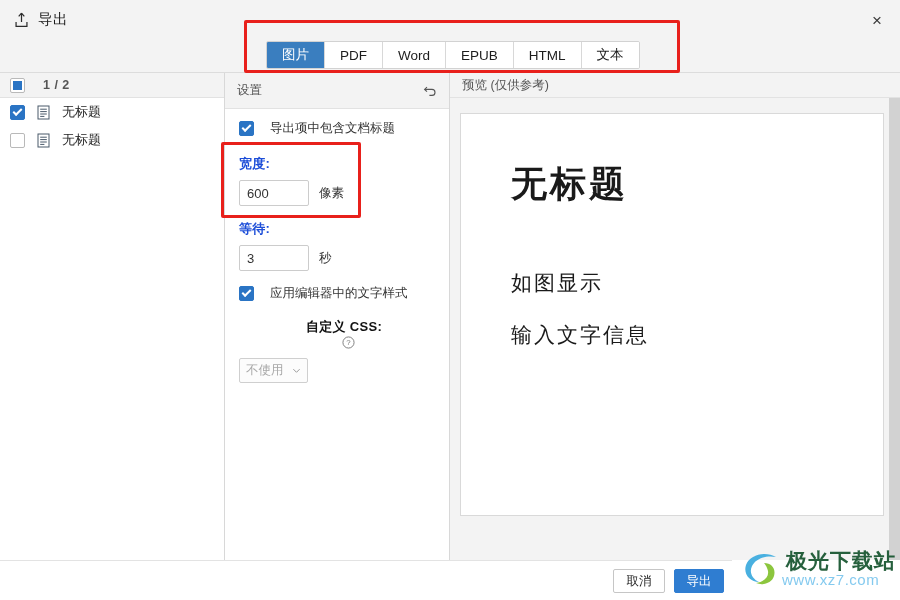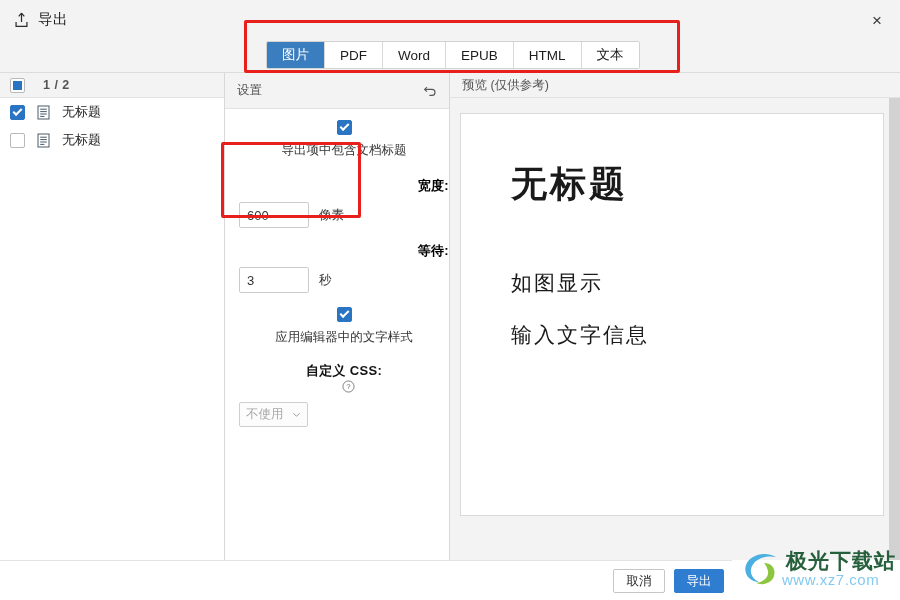--- a/index.html
+++ b/index.html
@@ -103,25 +103,25 @@
   
   .set-head {
     display:flex; align-items:center; justify-content:space-between;
     height:36px; padding:0 12px 0 12px; background:#f3f3f3;
     border-bottom:1px solid #e2e2e2;
   }
   .set-title { font-size:12.5px; color:#555; }
   .undo-icon { width:14px; height:14px; cursor:pointer; }
 
   .set-body { padding:11px 0 0 14px; }
-  .chk-line { display:flex; align-items:center; gap:7px; margin-bottom:18px;flex-direction:column; }
+  .chk-line { display:flex; align-items:center; gap:16px; margin-bottom:18px; }
   .chk-label { font-size:12.5px; color:#333; }
 
   .field-label {
-    font-size:13px; color:#000000; font-weight:bold; margin-bottom:7px; letter-spacing:.3px;text-align:right;
+    font-size:13px; color:#1d4ed8; font-weight:bold; margin-bottom:7px; letter-spacing:.3px;
   }
   .input-row { display:flex; align-items:center; gap:10px; margin-bottom:14px; }
   .txt-input {
     width:70px; height:26px; border:1px solid #cccccc; border-radius:2px;
     background:#fff; font-size:13px; color:#333; padding:0 7px;
     font-family:"Liberation Sans", sans-serif; outline:none;
   }
   .unit { font-size:12.5px; color:#333; }
 
   .sub-label { font-size:13px; color:#111; font-weight:bold; letter-spacing:.3px; }

